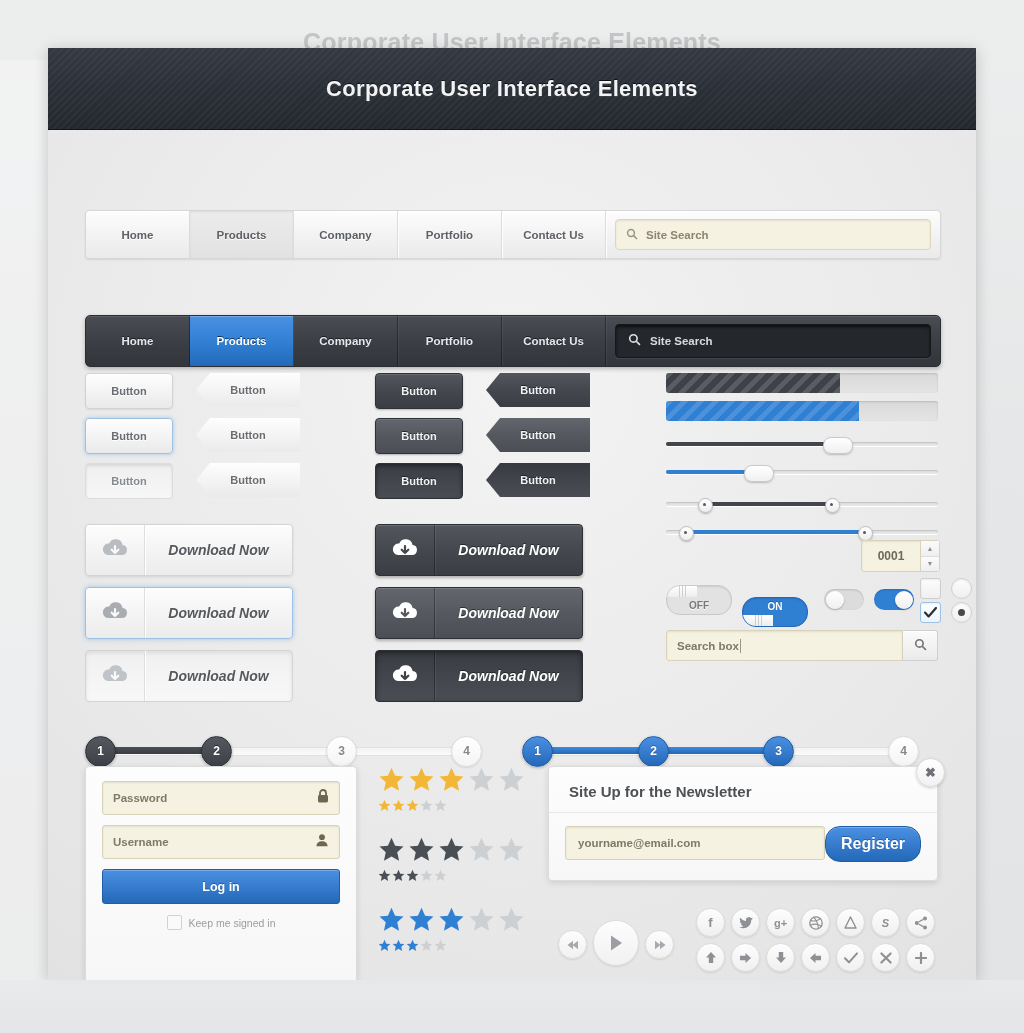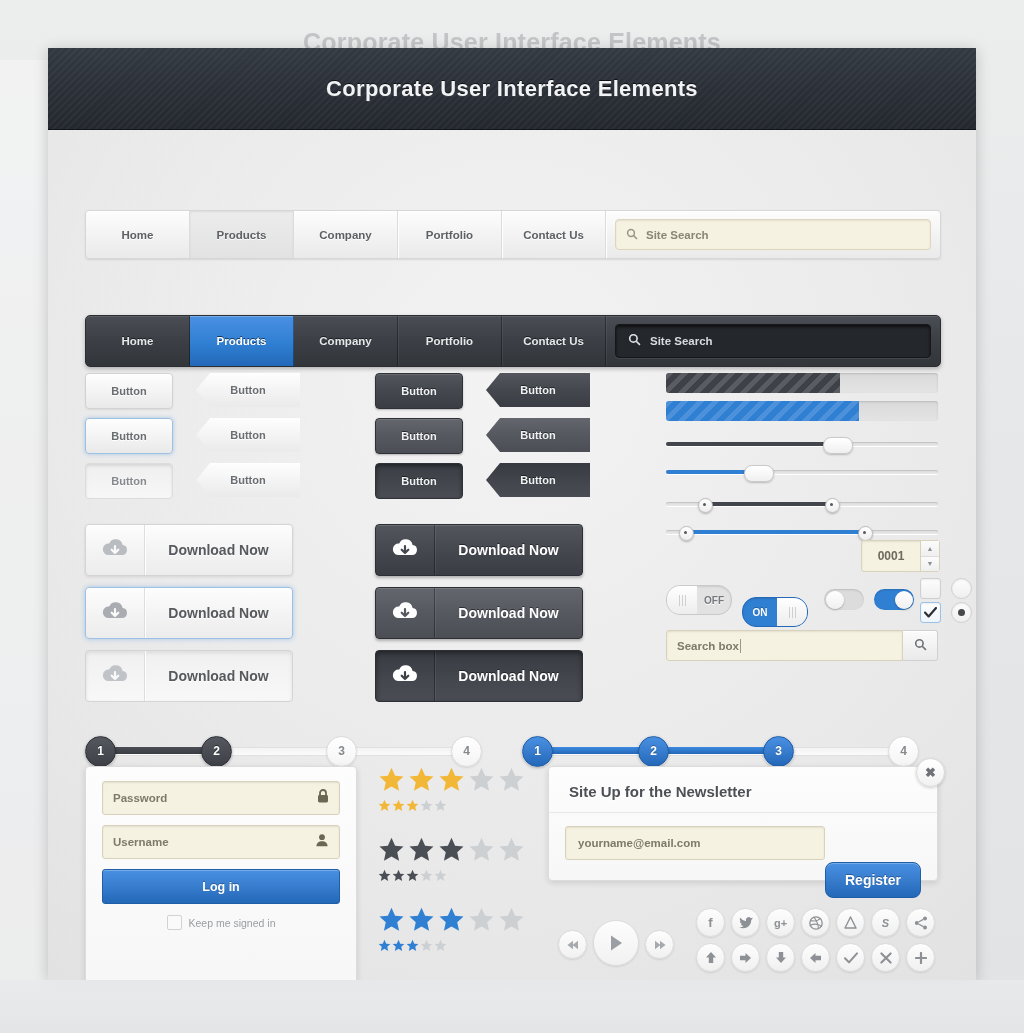--- a/index.html
+++ b/index.html
@@ -153,21 +153,21 @@
   .btn-arrow-dark{
     background:linear-gradient(180deg,#53575d 0%,#44484e 50%,#3a3e44 100%);
     color:#f0f1f2;text-shadow:0 -1px 0 rgba(0,0,0,.55);
     filter:drop-shadow(0 1px 2px rgba(0,0,0,.28));
   }
   .btn-arrow-dark.mid{background:linear-gradient(180deg,#63676d 0%,#55595f 50%,#4b4f55 100%);}
   .btn-arrow-dark.pressed{background:linear-gradient(180deg,#373b41 0%,#43474d 60%,#494d53 100%);}
   
   .dl{
     position:absolute;width:206px;height:50px;display:flex;align-items:stretch;
-    border-radius:4px;overflow:hidden;cursor:pointer;
+    border-radius:4px;overflow:hidden;cursor:pointer;font-style:italic;
   }
   .dl .ic{width:58px;display:flex;align-items:center;justify-content:center;}
   .dl .lb{flex:1;display:flex;align-items:center;justify-content:center;
           font-size:14px;font-weight:bold;}
   .dl-light{
     background:linear-gradient(180deg,#fdfdfd 0%,#f4f4f4 50%,#ececec 100%);
     border:1px solid #d4d4d4;
     box-shadow:0 1px 3px rgba(0,0,0,.10),inset 0 1px 0 #fff;
   }
   .dl-light .ic{border-right:1px solid #dedede;box-shadow:1px 0 0 #fff;}
@@ -232,21 +232,21 @@
     box-shadow:inset 0 1px 2px rgba(0,0,0,.08);
   }
   .spinner .val{flex:1;display:flex;align-items:center;justify-content:center;
     font-size:12px;font-weight:bold;color:#6c6a5c;}
   .spinner .stk{width:18px;display:flex;flex-direction:column;border-left:1px solid #d8d2bb;}
   .spinner .stk div{flex:1;display:flex;align-items:center;justify-content:center;
     background:linear-gradient(180deg,#fbfbfb,#efefef);font-size:7px;color:#8d9095;cursor:pointer;}
   .spinner .stk div:first-child{border-bottom:1px solid #dcdcdc;}
   
   .toggle{position:absolute;width:64px;height:28px;border-radius:14px;display:flex;
-    border:1px solid #c9c9c9;overflow:hidden;cursor:pointer;box-shadow:inset 0 1px 2px rgba(0,0,0,.10);}
+    border:1px solid #c9c9c9;overflow:hidden;cursor:pointer;box-shadow:inset 0 1px 2px rgba(0,0,0,.10);flex-direction:column;}
   .toggle .hnd{width:30px;background:linear-gradient(180deg,#fff,#ededed);
     display:flex;align-items:center;justify-content:center;gap:2px;}
   .toggle .hnd i{width:1px;height:11px;background:#cfcfcf;display:block;}
   .toggle .lbl{flex:1;display:flex;align-items:center;justify-content:center;
     font-size:10px;font-weight:bold;}
   .toggle.off{background:#e2e2e2;}
   .toggle.off .lbl{color:#76797d;text-shadow:0 1px 0 #fff;}
   .toggle.on{background:#2f7fd3;border-color:#2468b8;}
   .toggle.on .lbl{color:#fff;text-shadow:0 -1px 0 rgba(0,0,0,.28);}
   .pill{position:absolute;width:40px;height:21px;border-radius:11px;cursor:pointer;
@@ -337,24 +337,24 @@
     position:absolute;left:548px;top:766px;width:388px;height:113px;
     background:linear-gradient(180deg,#fdfdfd,#f7f7f7);
     border:1px solid #dcdcdc;border-radius:4px;box-shadow:0 2px 6px rgba(0,0,0,.12);
   }
   .news h3{margin:0;padding:16px 20px 12px;font-size:15px;font-weight:bold;
     color:#4d5054;text-shadow:0 1px 0 #fff;border-bottom:1px solid #e8e8e8;}
   .news .row{display:flex;padding:13px 16px 0;}
   .news .email{flex:1;height:32px;background:#f6f2e2;border:1px solid #d8d2bb;border-radius:3px;
     display:flex;align-items:center;padding:0 12px;font-size:11.5px;font-weight:bold;color:#7d7a68;
     box-shadow:inset 0 1px 2px rgba(0,0,0,.08);}
-  .news .reg{width:94px;height:34px;border-radius:8px;display:flex;align-items:center;
+  .news .reg{width:94px;height:34px;border-radius:15px;display:flex;align-items:center;
     justify-content:center;background:linear-gradient(180deg,#4a90e2,#2468b8);
-    border:1px solid #1f5da6;color:#fff;font-size:14px;font-weight:bold;cursor:pointer;
-    text-shadow:0 -1px 0 rgba(0,0,0,.3);box-shadow:inset 0 1px 0 rgba(255,255,255,.25);margin-top:36px;}
+    border:1px solid #1f5da6;color:#fff;font-size:16px;font-weight:bold;cursor:pointer;
+    text-shadow:0 -1px 0 rgba(0,0,0,.3);box-shadow:inset 0 1px 0 rgba(255,255,255,.25);}
   .closebtn{position:absolute;left:916px;top:758px;width:27px;height:27px;border-radius:50%;
     background:linear-gradient(180deg,#fff,#f1f1f1);border:1px solid #dadada;
     display:flex;align-items:center;justify-content:center;cursor:pointer;
     box-shadow:0 1px 3px rgba(0,0,0,.18);font-size:13px;font-weight:bold;color:#6e7175;}
   
   .circ{position:absolute;border-radius:50%;display:flex;align-items:center;justify-content:center;
     background:linear-gradient(180deg,#fdfdfd,#f1f1f1);border:1px solid #dcdcdc;
     box-shadow:0 1px 2px rgba(0,0,0,.10),inset 0 1px 0 #fff;cursor:pointer;color:#9b9ea2;}
   .icongrid{position:absolute;display:flex;gap:6px;}
   .icongrid .ic2{width:27px;height:27px;border-radius:50%;display:flex;align-items:center;

